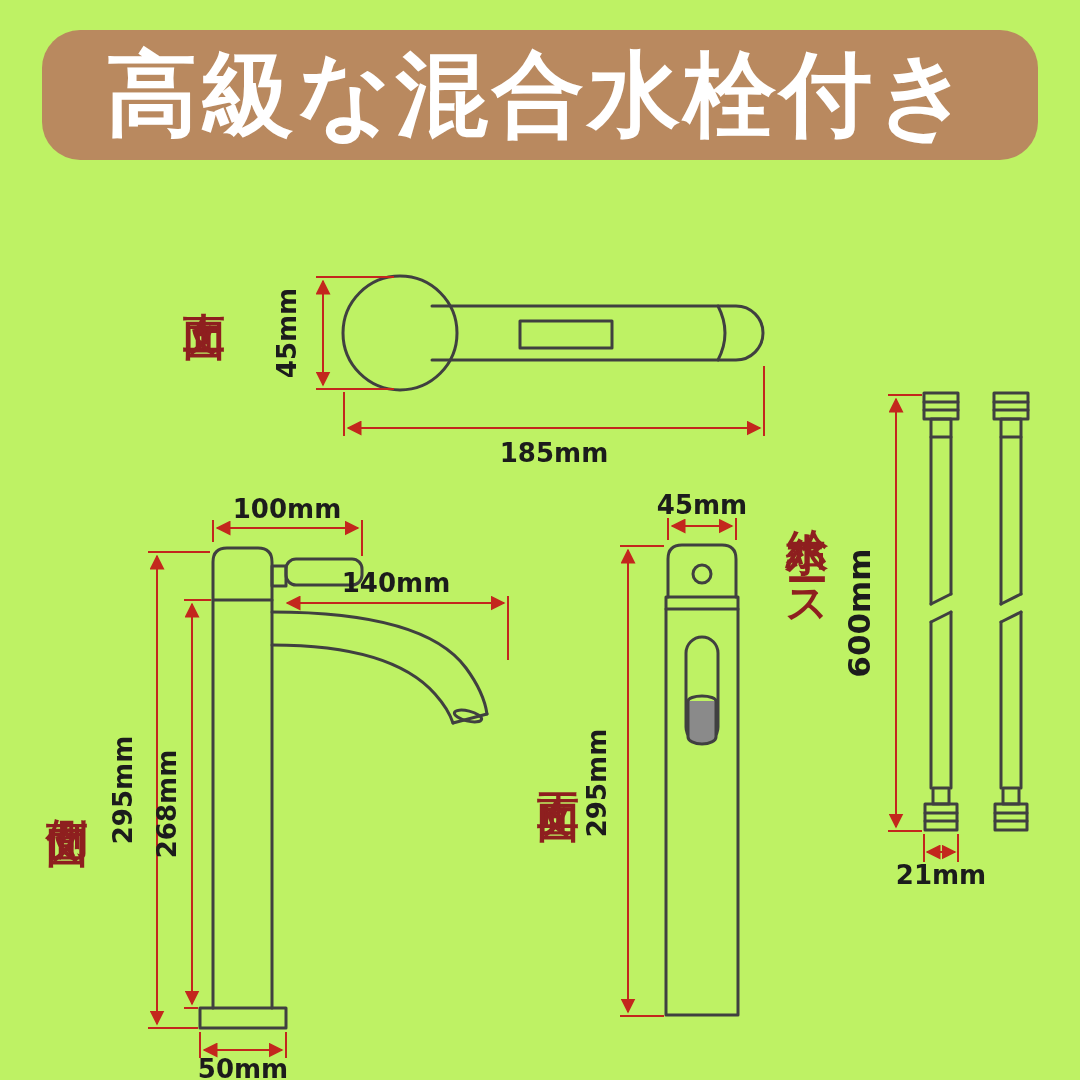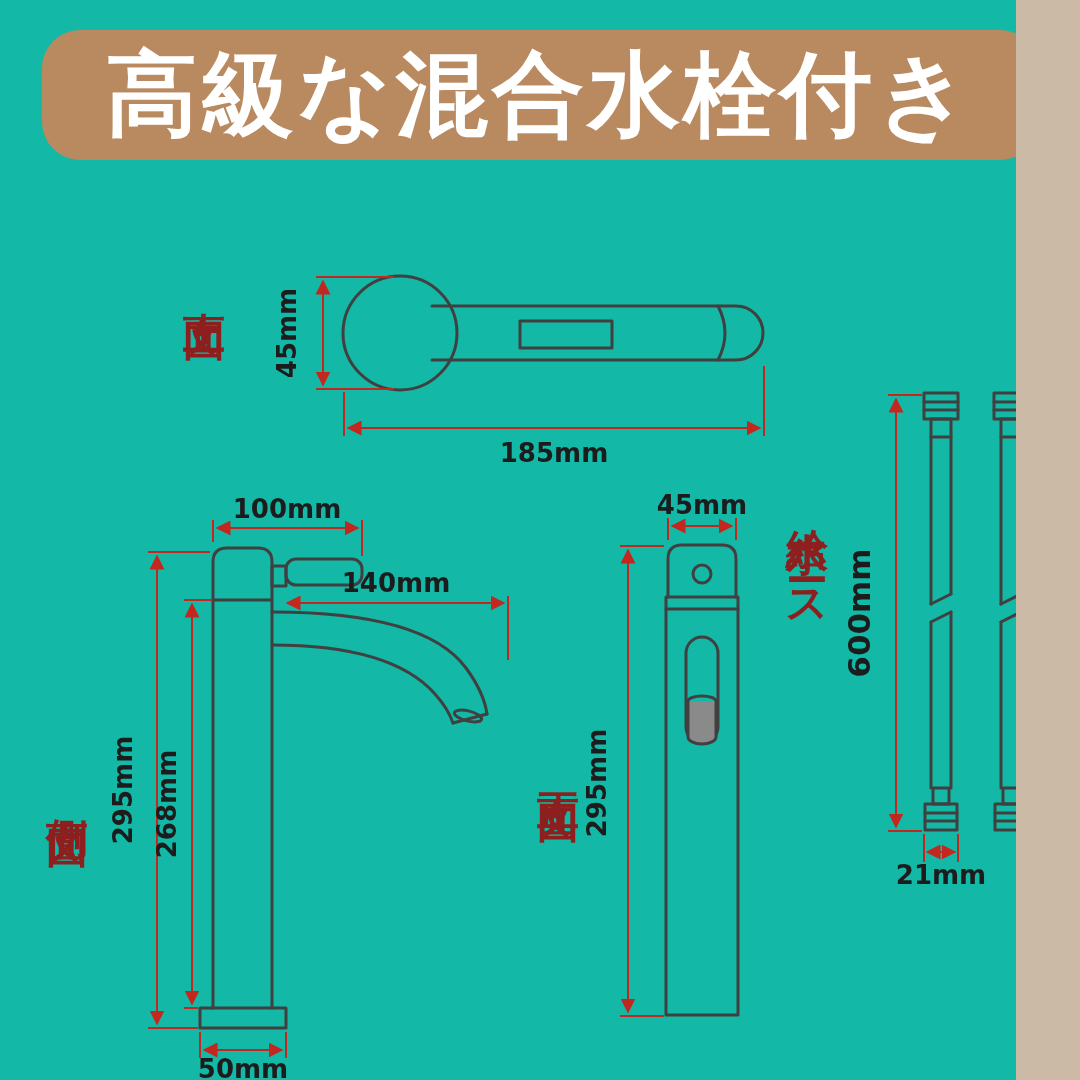--- a/index.html
+++ b/index.html
@@ -2,24 +2,23 @@
 <html><head>
 <meta charset="utf-8">
 <style>
   html,body{margin:0;padding:0;}
   body{
     font-family:"DejaVu Sans","Liberation Sans",sans-serif;
     background:#cbbaa6;
   }
   .canvas{
     position:relative;
-    width:980px;height:1080px;
-    background:#14b8a6;
+    width:1080px;height:1080px;
+    background:#bef264;
     overflow:hidden;
-    padding-left:36px;
   }
   .banner{
     position:absolute;left:42px;top:30px;width:996px;height:130px;
     background:#b9895f;border-radius:38px;
     display:flex;align-items:center;justify-content:center;
   }
   .banner span{
     color:#ffffff;font-size:92px;font-weight:800;letter-spacing:4px;
     white-space:nowrap;
   }

